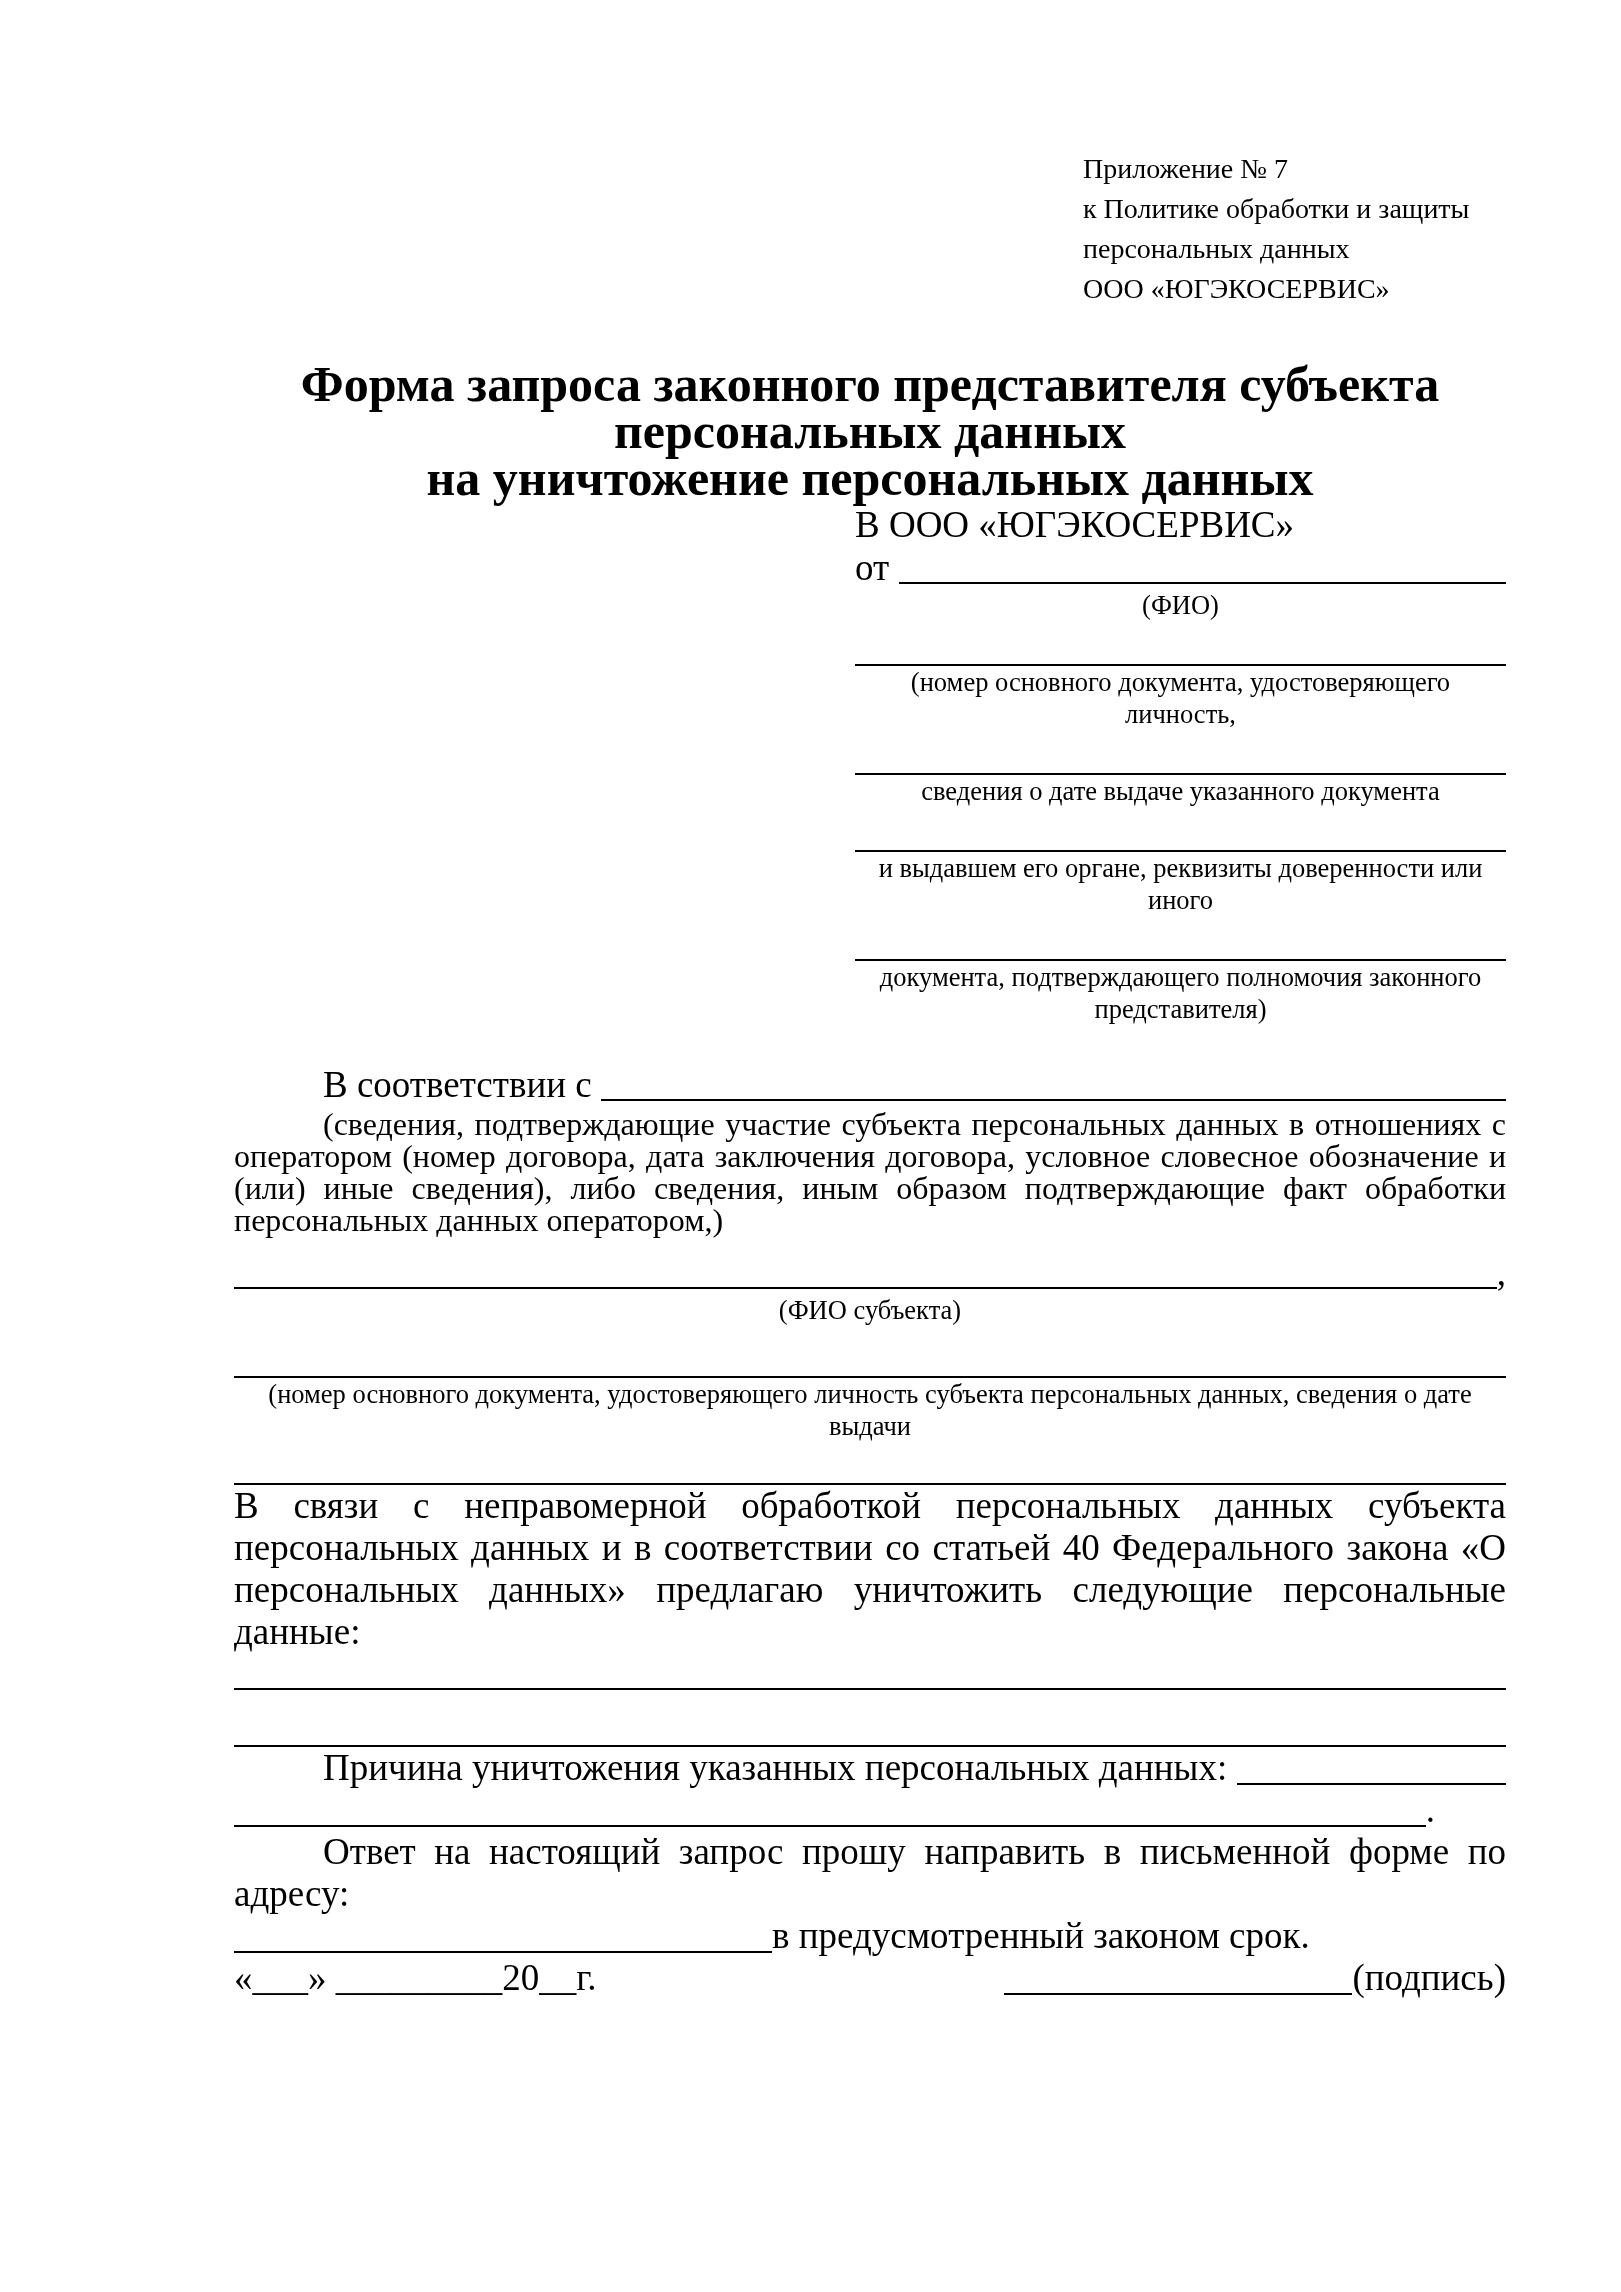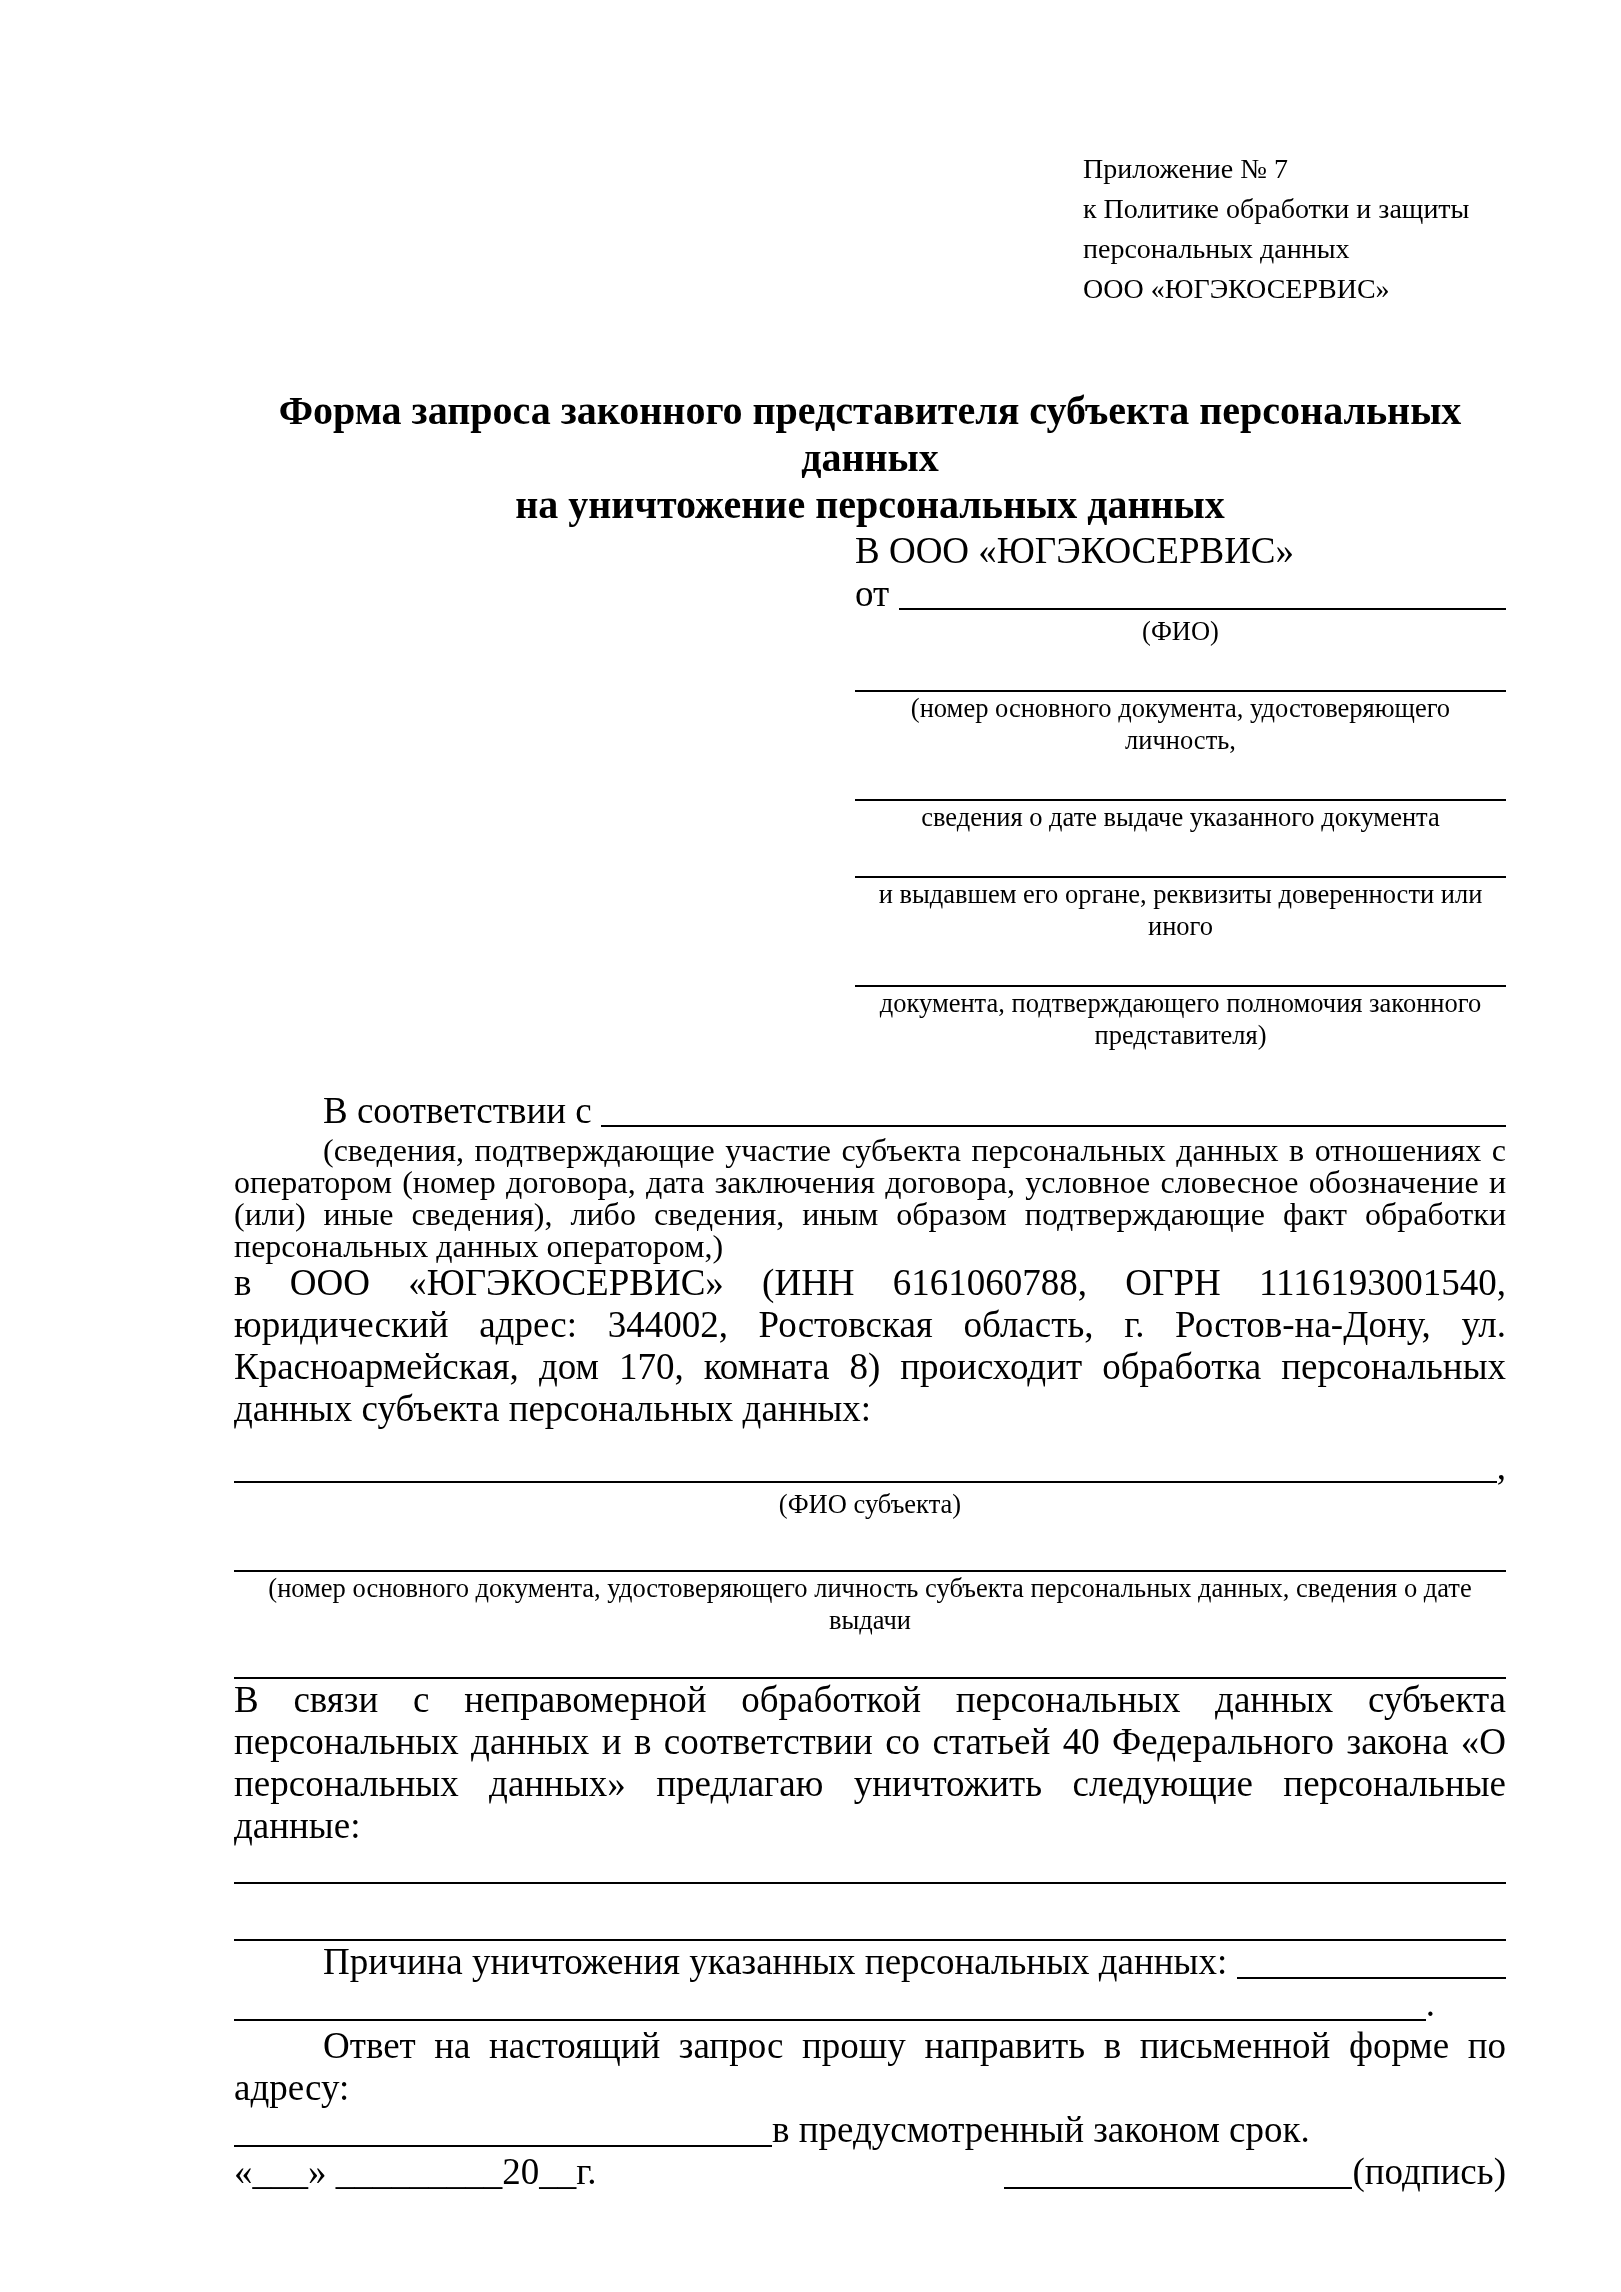--- a/index.html
+++ b/index.html
@@ -7,21 +7,21 @@
     position:relative;
     width:1621px; height:2293px;
     margin:0 auto;
     background:#ffffff;
     box-sizing:border-box;
     padding:149px 115px 0 234px;
     font-family:"Liberation Serif","DejaVu Serif",serif;
     font-size:37px; line-height:42px; color:#000;
   }
   .hdr { margin-left:849px; font-size:28px; line-height:40px; }
-  .title { margin-top:78px; text-align:center; font-weight:bold; font-size:40px; line-height:47px; }
+  .title { margin-top:52px; text-align:center; font-weight:bold; font-size:50px; line-height:47px; }
   .addr { margin-left:621px; width:651px; }
   .addr .to { line-height:45px; }
   .row { display:flex; }
   .row .lbl { white-space:nowrap; }
   .fill { flex:1; border-bottom:2.9px solid #000; margin-bottom:4.9px; margin-left:9.8px; }
   .fill.noml { margin-left:0; }
   .small { font-size:32px; line-height:32px; }
   .cap { text-align:center; font-size:26.5px; line-height:32px; }
   .addr .blank-unit { height:43px; border-bottom:2.9px solid #000; }
   .accordance { margin-top:39px; padding-left:89px; }
@@ -78,21 +78,20 @@
     <div class="blank-unit"></div>
     <div class="cap">документа, подтверждающего полномочия законного представителя)</div>
   </div>
 
   <div class="row accordance">
     <span class="lbl">В соответствии с</span>
     <div class="fill"></div>
   </div>
   <div class="note small">(сведения, подтверждающие участие субъекта персональных данных в отношениях с оператором (номер договора, дата заключения договора, условное словесное обозначение и (или) иные сведения), либо сведения, иным образом подтверждающие факт обработки персональных данных оператором,)</div>
 
-  <div class="para">в ООО «ЮГЭКОСЕРВИС» (ИНН 6161060788, ОГРН 1116193001540, юридический адрес: 344002, Ростовская область, г. Ростов-на-Дону, ул. Красноармейская, дом 170, комната 8) происходит обработка персональных данных субъекта персональных данных:</div>
 
   <div class="row subject-row">
     <div class="fill noml"></div>
     <span>,</span>
   </div>
   <div class="cap">(ФИО субъекта)</div>
 
   <div class="blank-unit-w gap1"></div>
   <div class="cap">(номер основного документа, удостоверяющего личность субъекта персональных данных, сведения о дате выдачи</div>
 

